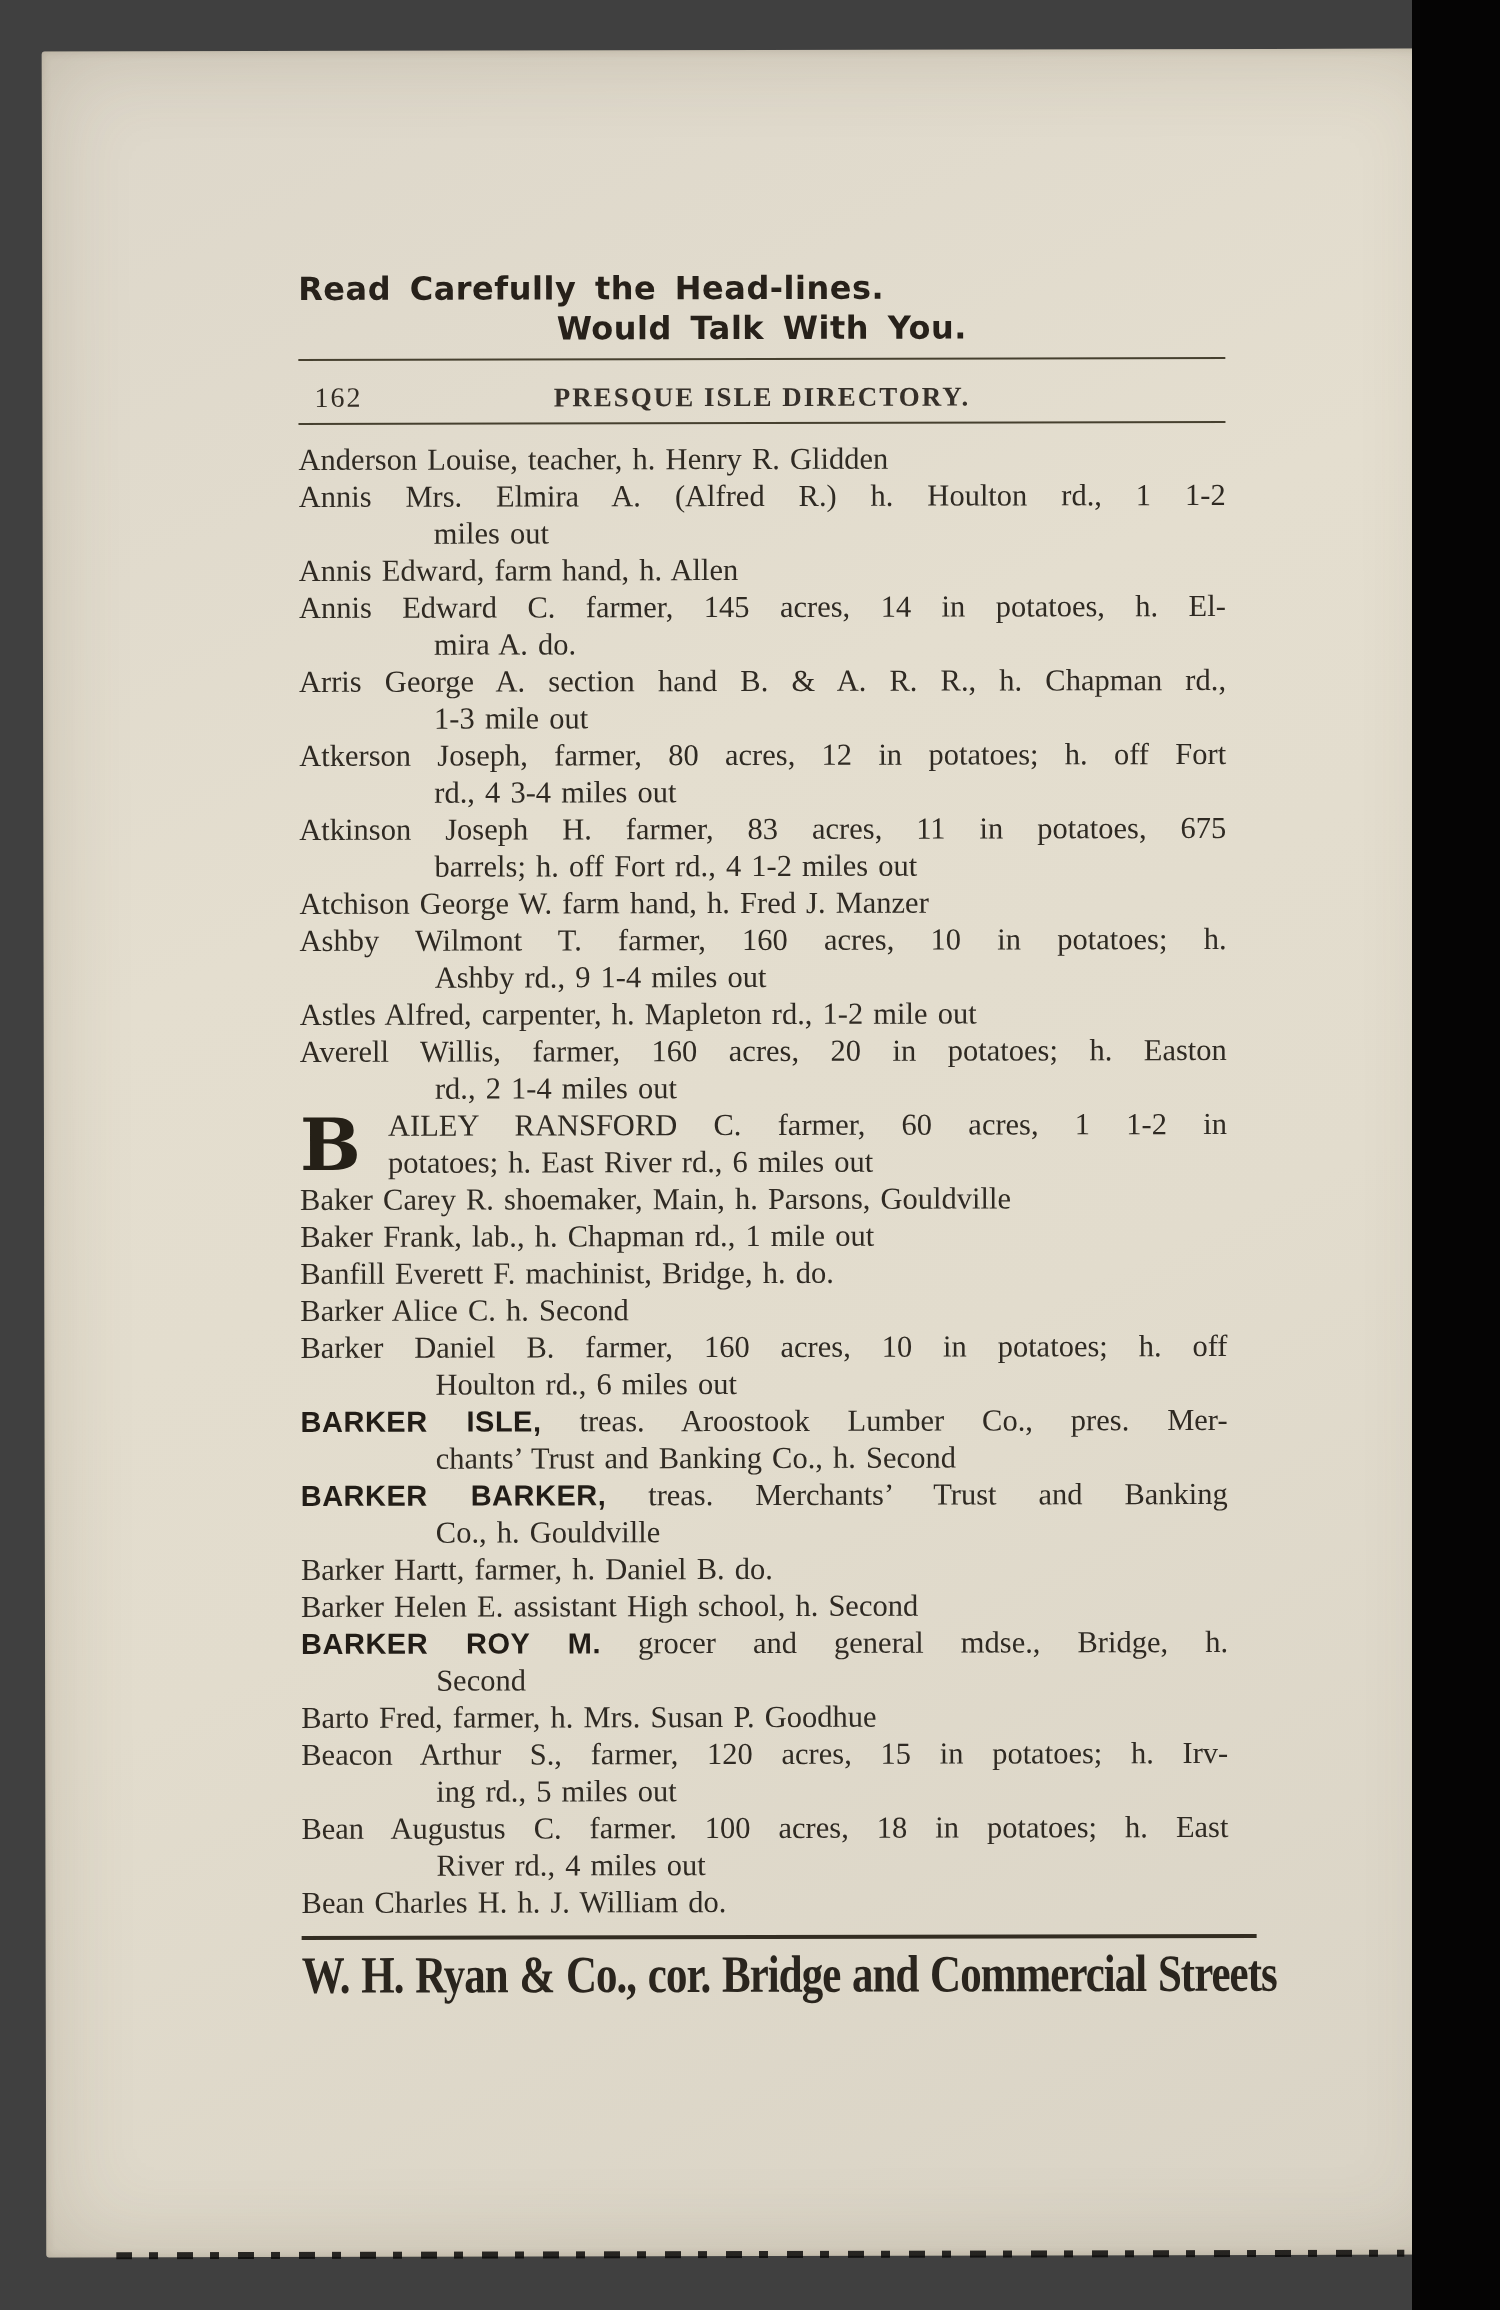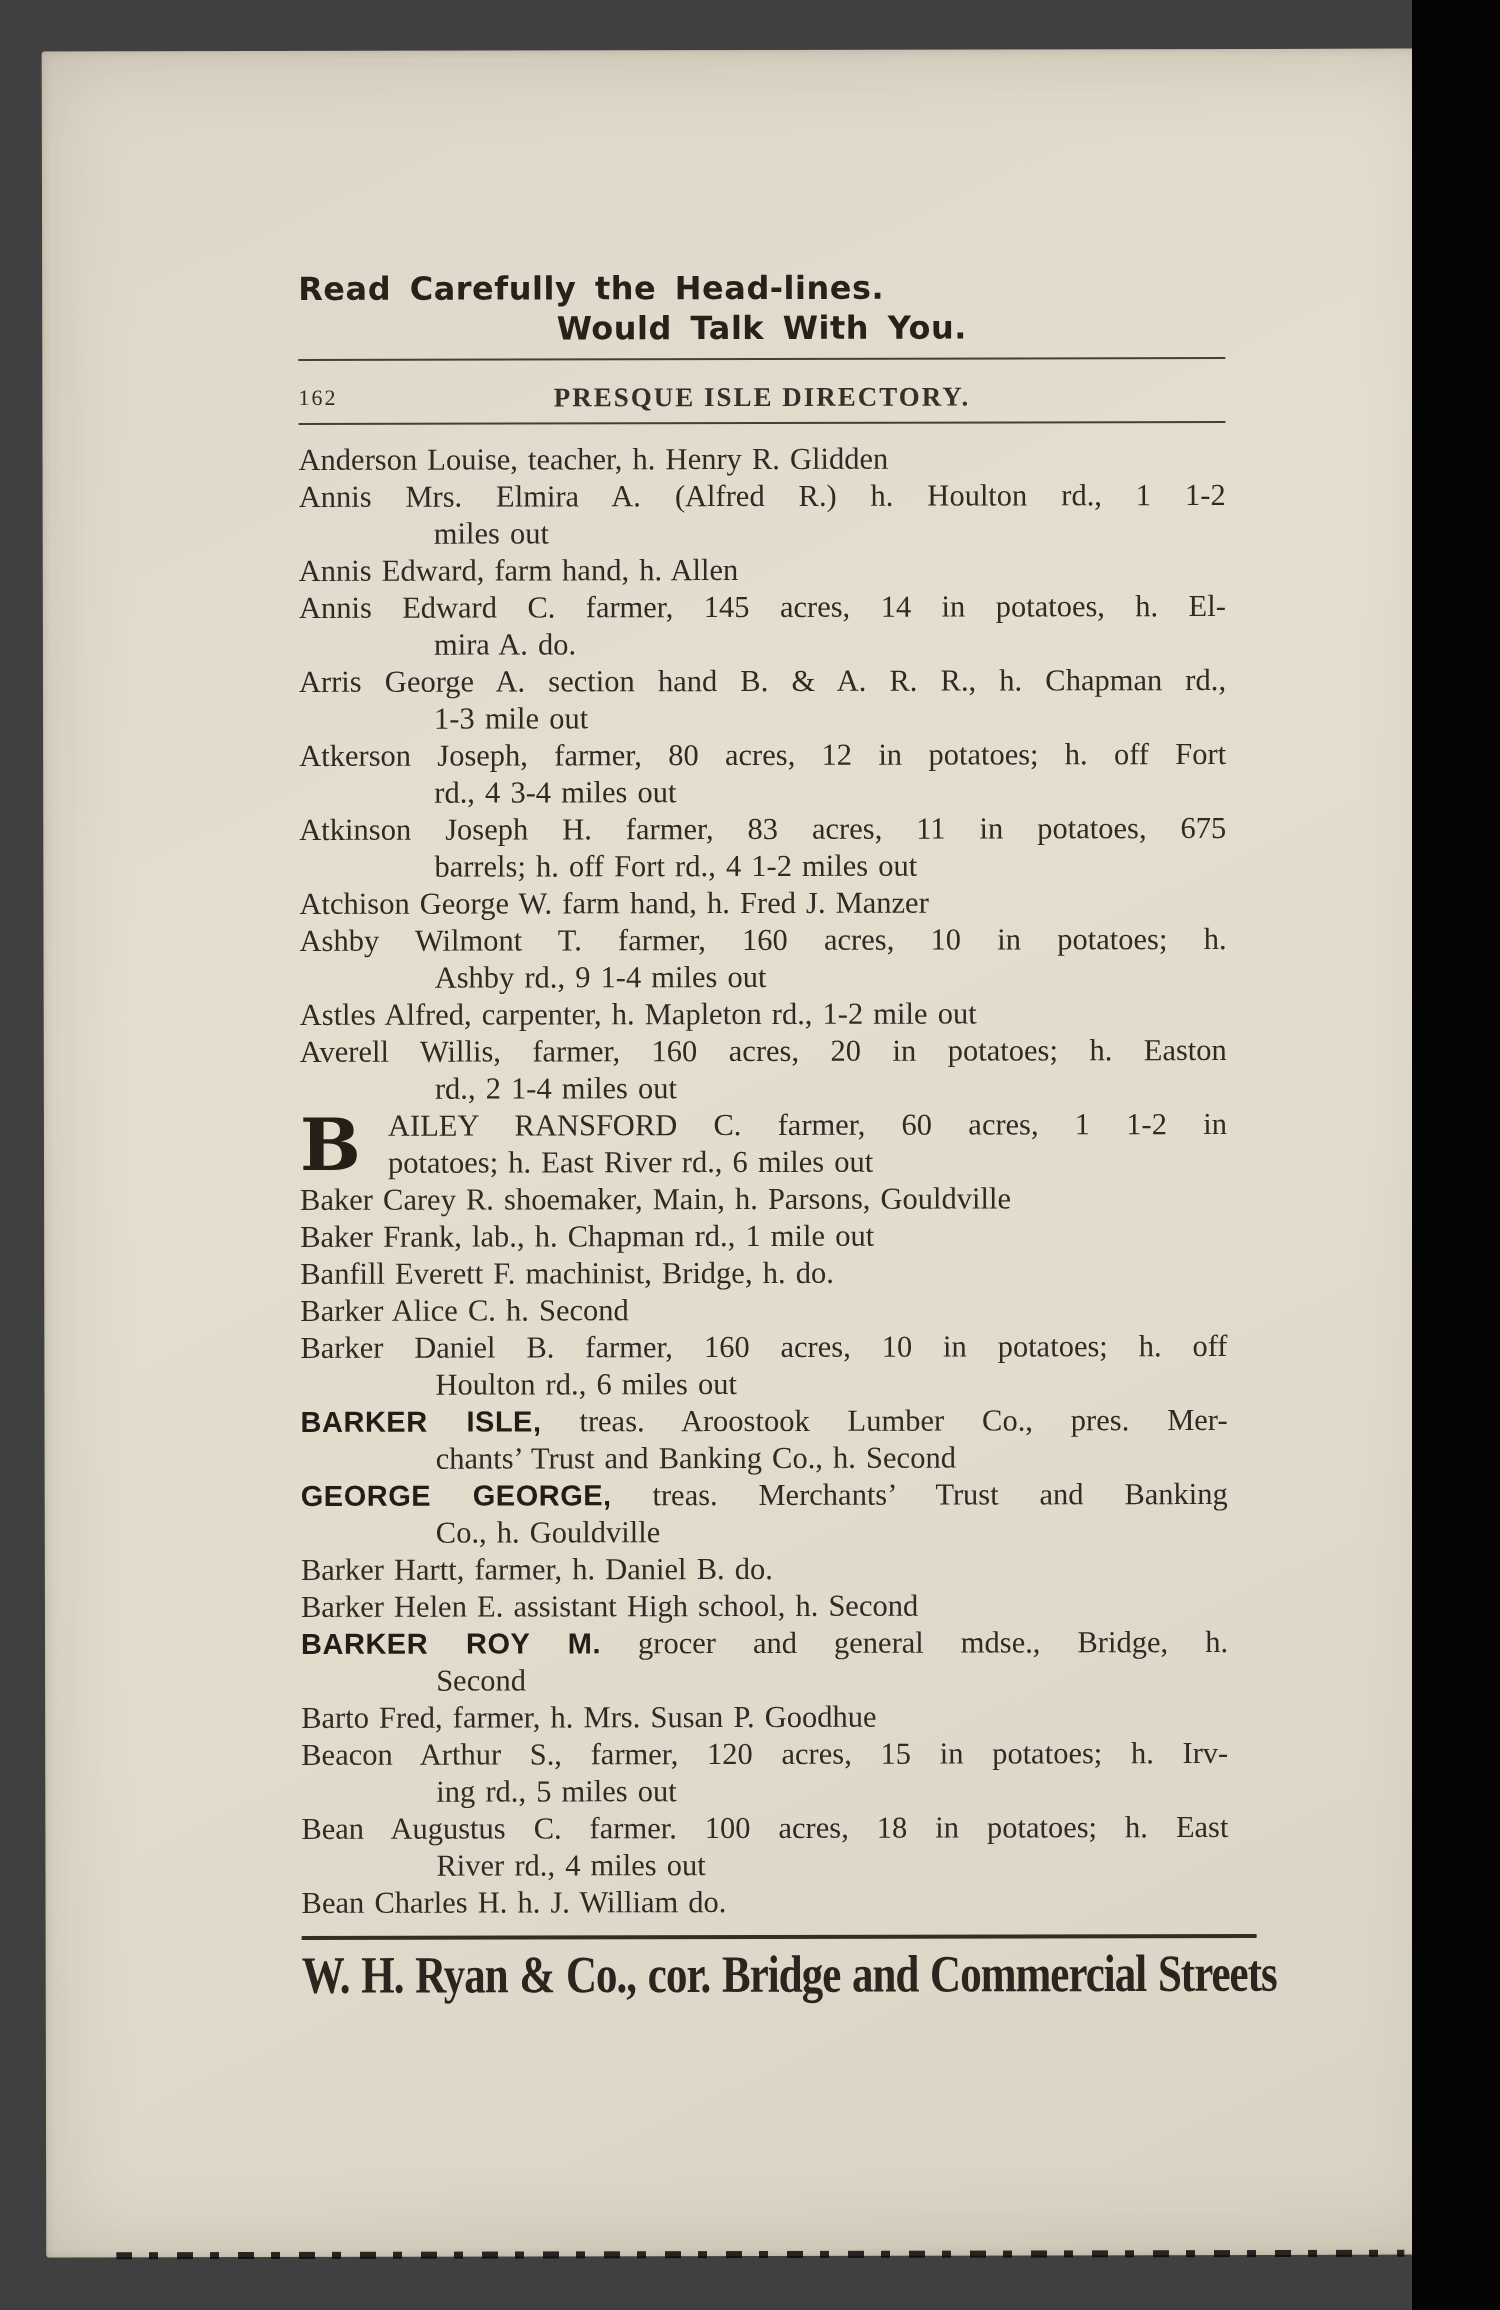--- a/index.html
+++ b/index.html
@@ -22,21 +22,21 @@
   .ad-line2{text-align:center;font-family:"DejaVu Sans",sans-serif;font-weight:700;
             font-size:32px;line-height:40px;color:#27211a;word-spacing:7px;letter-spacing:.5px;}
 
   .rule{height:2px;background:#46402f;}
   .rule-a{margin-top:10px;}
   .rule-b{margin-top:0;}
   .rule-footer{margin-top:14px;height:4px;background:#332d22;width:103%;}
 
   
   .header-row{position:relative;margin-top:12px;height:50px;line-height:50px;}
-  .page-number{font-size:22px;color:#332d25;letter-spacing:2px;}
+  .page-number{font-size:28px;color:#332d25;letter-spacing:2px;margin-left:16px;}
   .dir-title{position:absolute;left:50%;transform:translateX(-50%);
              font-size:27px;letter-spacing:2px;color:#36302a;font-weight:700;white-space:nowrap;}
 
   
   .entries{margin-top:17px;}
   .entry{display:flow-root;}
   .line{font-size:30.5px;line-height:37px;word-spacing:2.5px;color:#2f2a23;}
   .line.j{text-align:justify;text-align-last:justify;}
   .line.i{padding-left:135px;}
   .line.dc2{padding-left:48px;}
@@ -134,21 +134,21 @@
           </div>
           <div class="entry">
             <div class="line j">Barker Daniel B. farmer, 160 acres, 10 in potatoes; h. off</div>
             <div class="line i">Houlton rd., 6 miles out</div>
           </div>
           <div class="entry">
             <div class="line j"><span class="bold-lead">BARKER ISLE,</span> treas. Aroostook Lumber Co., pres. Mer-</div>
             <div class="line i">chants’ Trust and Banking Co., h. Second</div>
           </div>
           <div class="entry">
-            <div class="line j"><span class="bold-lead">GEORGE GEORGE,</span> treas. Merchants’ Trust and Banking</div>
+            <div class="line j"><span class="bold-lead">BARKER BARKER,</span> treas. Merchants’ Trust and Banking</div>
             <div class="line i">Co., h. Gouldville</div>
           </div>
           <div class="entry">
             <div class="line">Barker Hartt, farmer, h. Daniel B. do.</div>
           </div>
           <div class="entry">
             <div class="line">Barker Helen E. assistant High school, h. Second</div>
           </div>
           <div class="entry">
             <div class="line j"><span class="bold-lead">BARKER ROY M.</span> grocer and general mdse., Bridge, h.</div>

